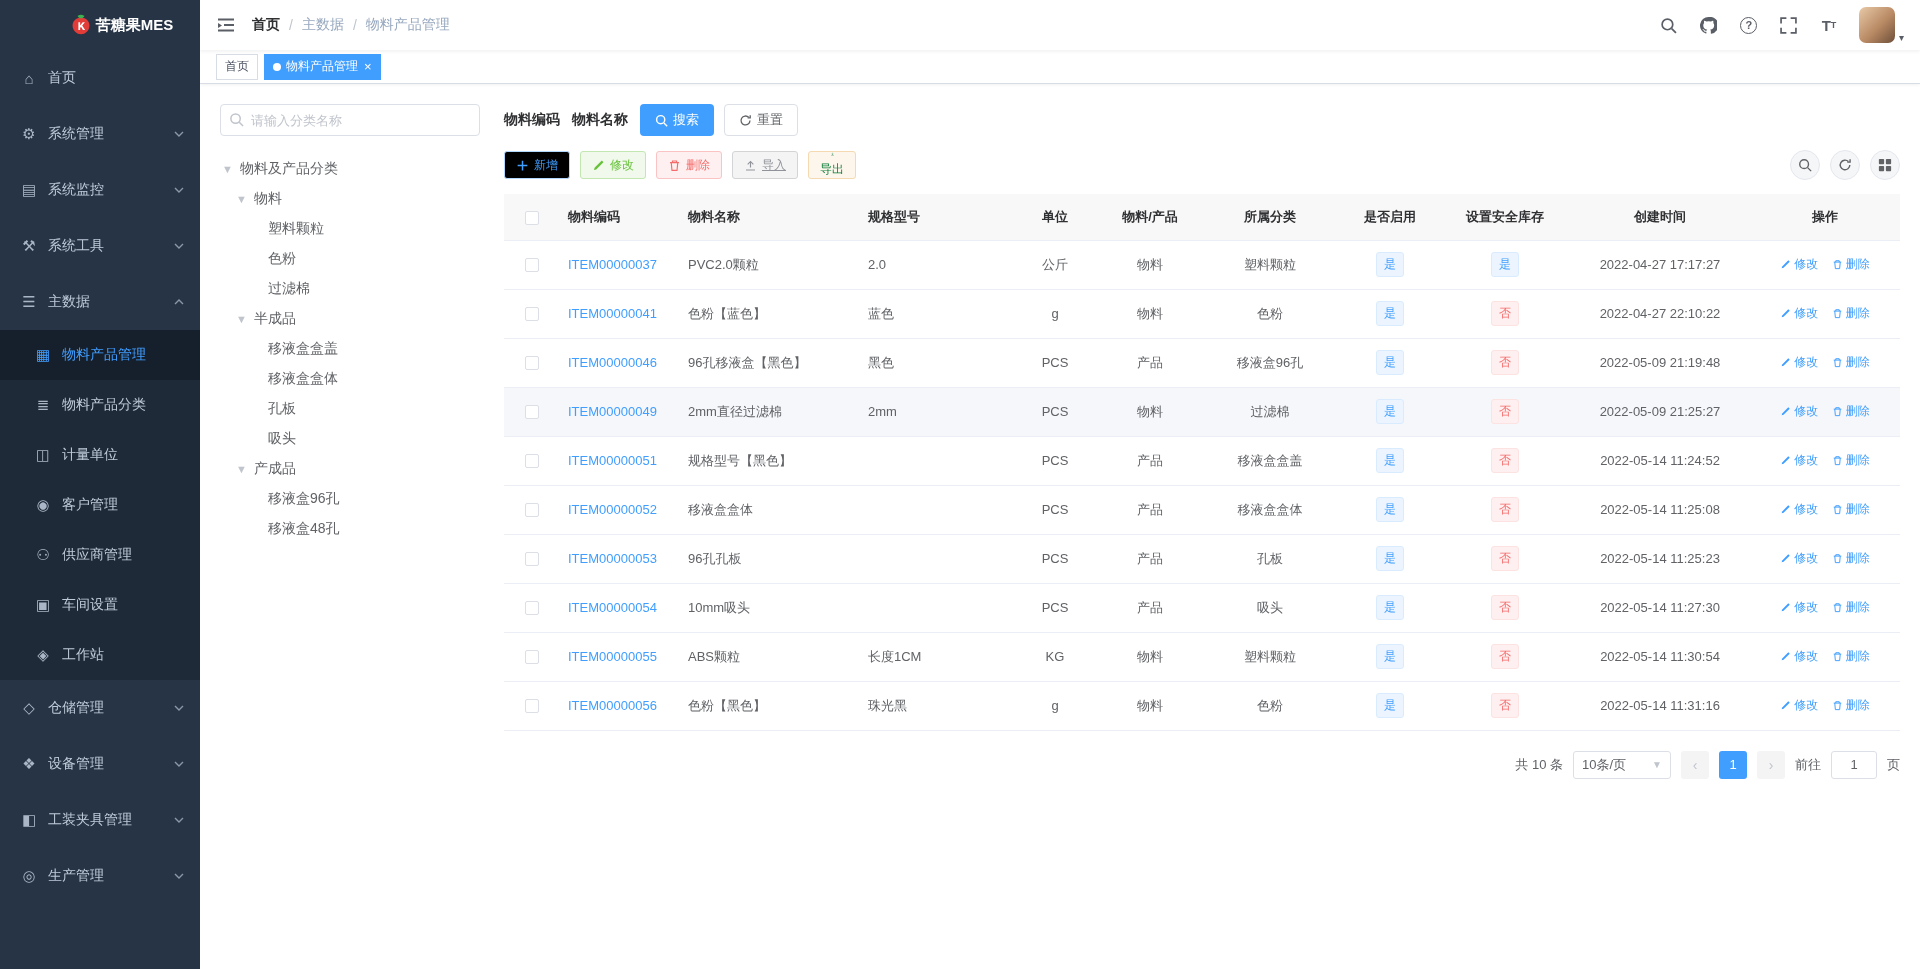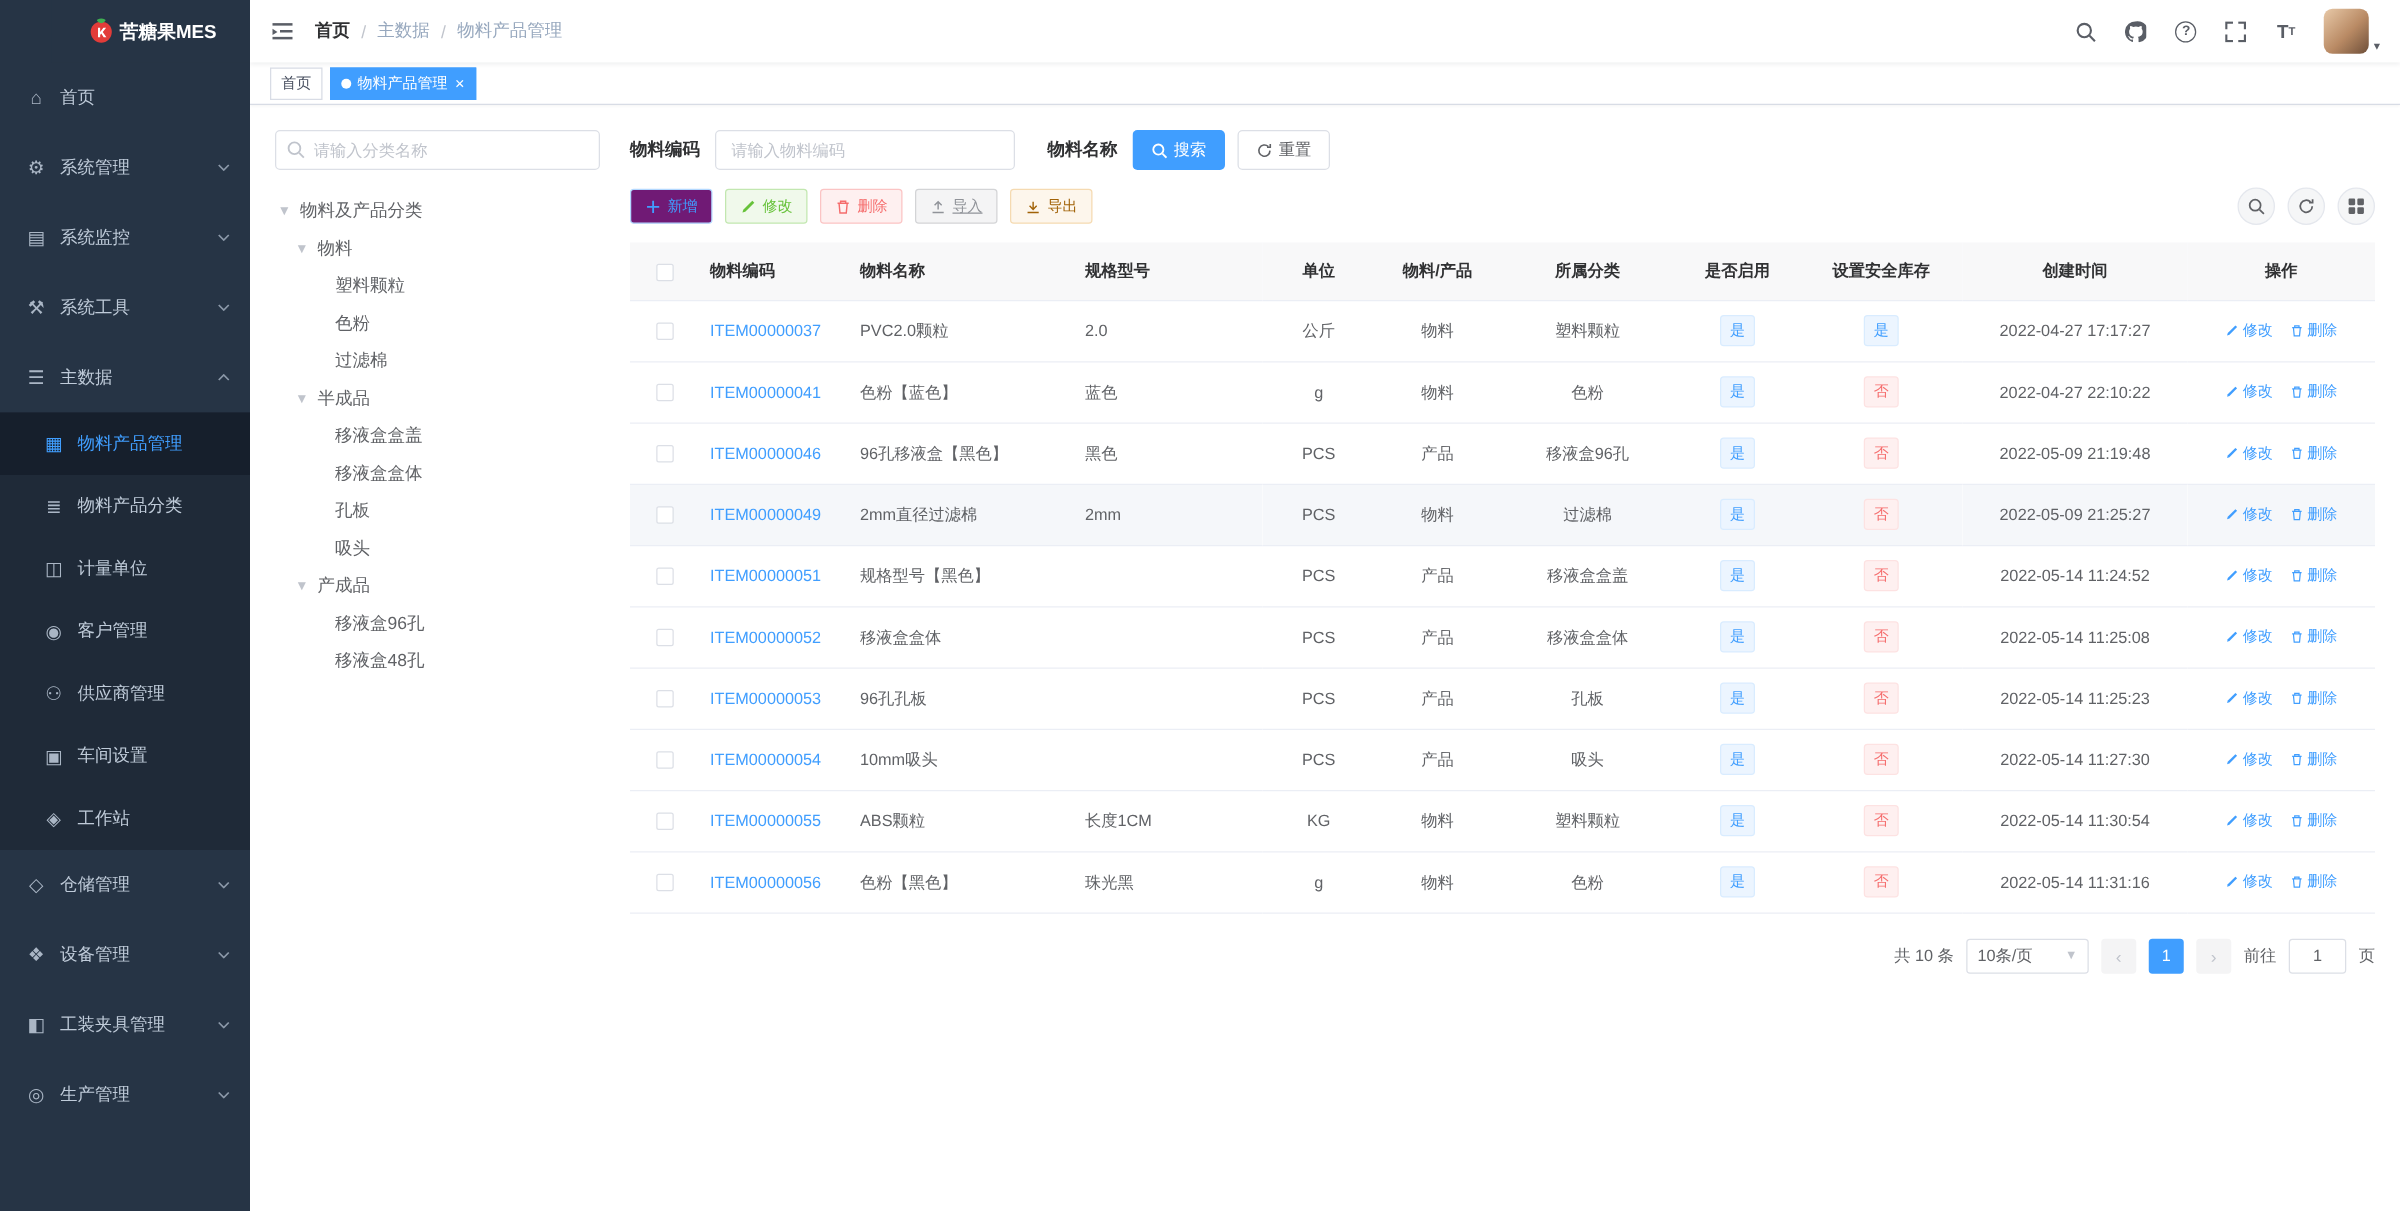--- a/index.html
+++ b/index.html
@@ -77,25 +77,25 @@
   .f-input { width:240px; height:32px; border:1px solid #dcdfe6; border-radius:4px; padding:0 12px; font-size:13px;
     color:#606266; outline:none; margin-right:26px; }
   .btn { display:inline-flex; align-items:center; justify-content:center; gap:5px; cursor:pointer; border-radius:4px;
     font-size:13px; height:32px; padding:0 14px; border:1px solid transparent; }
   .btn svg { width:13px; height:13px; }
   .btn-primary { background:#409EFF; color:#fff; }
   .btn-default { background:#fff; border-color:#dcdfe6; color:#606266; margin-left:10px; }
 
   .toolbar { display:flex; align-items:center; margin-bottom:14px; }
   .btn-mini { height:28px; padding:0 11px; font-size:12px; border-radius:3px; margin-right:10px; }
-  .bp-blue   { color:#409EFF; background:#701a75; border-color:#b3d8ff; }
+  .bp-blue   { color:#409EFF; background:#000000; border-color:#b3d8ff; }
   .bp-green  { color:#67C23A; background:#f0f9eb; border-color:#c2e7b0; }
   .bp-red    { color:#F56C6C; background:#fef0f0; border-color:#fbc4c4; }
   .bp-gray   { color:#909399; background:#f4f4f5; border-color:#d3d4d6;text-decoration:underline; }
-  .bp-yellow { color:#a16207; background:#fdf6ec; border-color:#f5dab1; }
+  .bp-yellow { color:#15803d; background:#fdf6ec; border-color:#f5dab1;flex-direction:column; }
   .tool-right { margin-left:auto; display:flex; gap:10px; }
   .circle-btn { width:30px; height:30px; border-radius:50%; background:#f5f6f7; border:1px solid #e4e7ed; color:#606266;
     display:flex; align-items:center; justify-content:center; cursor:pointer; }
   .circle-btn svg { width:14px; height:14px; }
 
   
   table { width:100%; border-collapse:collapse; table-layout:fixed; }
   thead th { background:#f8f8f9; color:#303133; font-size:13px; font-weight:600; height:46px;
     border-bottom:1px solid #ebeef5; padding:0 8px; white-space:nowrap; }
   tbody td { height:49px; font-size:13px; color:#606266; border-bottom:1px solid #ebeef5; padding:0 8px;
@@ -373,21 +373,20 @@
             <span class="caret">▼</span>
             <span>移液盒48孔</span>
           </div>
       </div>
     </aside>
 
     <section class="panel">
 
       <div class="filter-row">
         <label class="f-label">物料编码</label>
-        <input class="f-input" type="text" placeholder="请输入物料编码" style="">
         <label class="f-label">物料名称</label>
         <button class="btn btn-primary">
           <svg viewBox="0 0 16 16" fill="none" stroke="currentColor" stroke-width="1.8">
               <circle cx="7" cy="7" r="5"></circle>
               <path d="M11 11l4 4"></path>
             </svg>
           <span>搜索</span>
         </button>
         <button class="btn btn-default">
           <svg viewBox="0 0 16 16" fill="none" stroke="currentColor" stroke-width="1.6">

